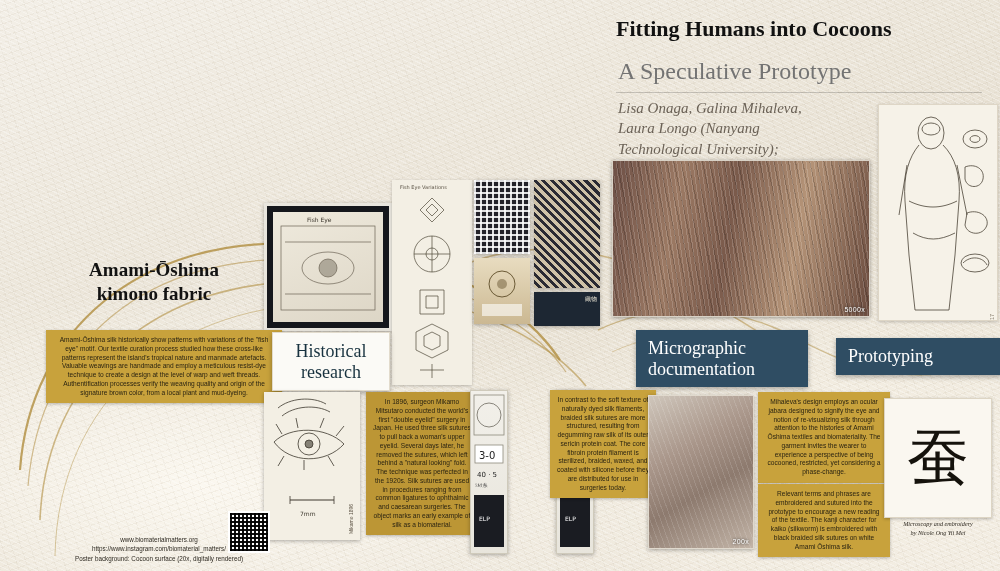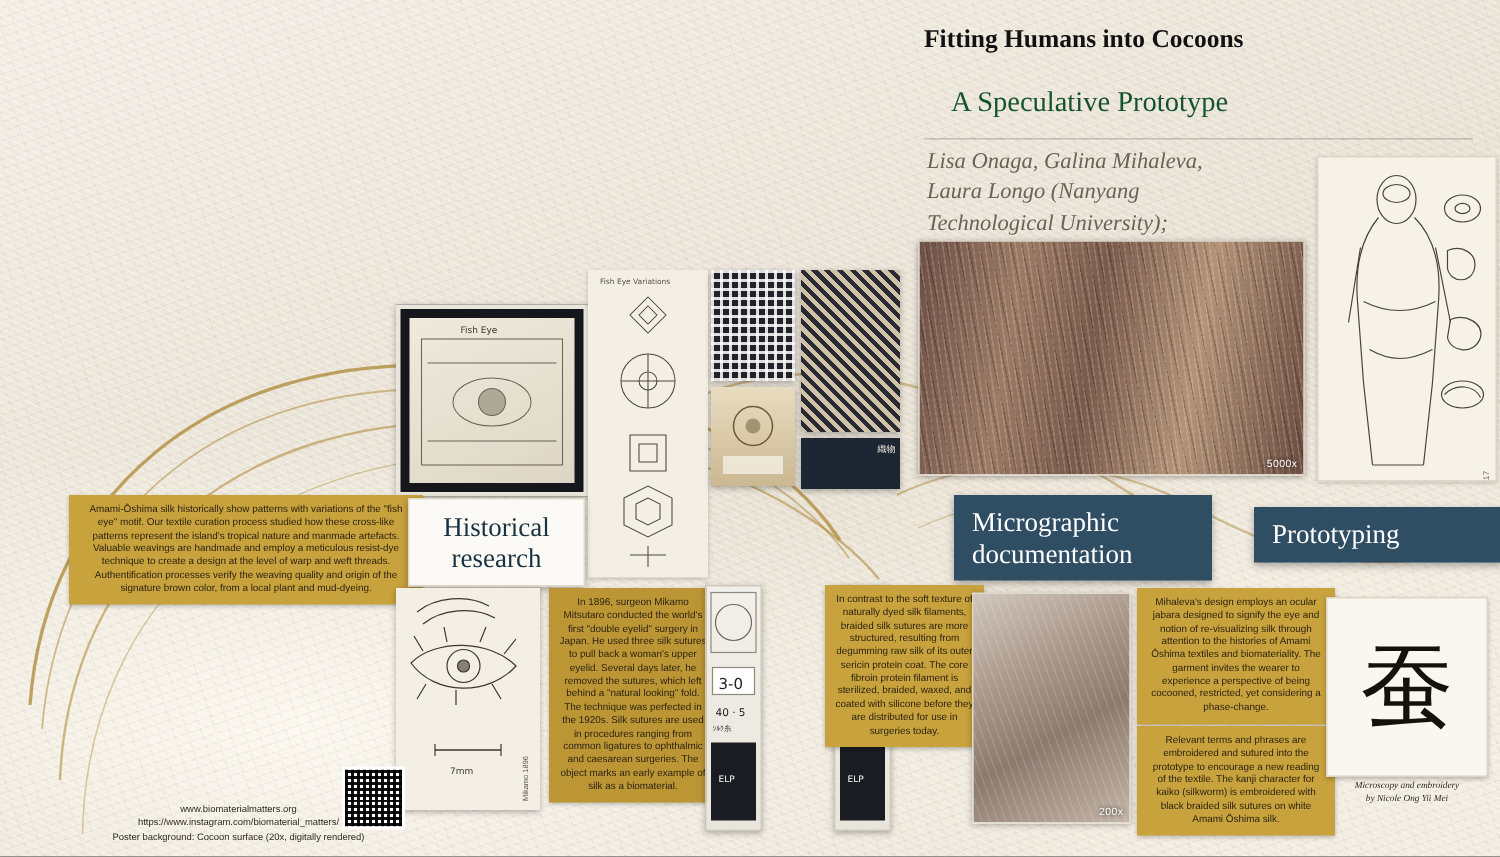--- a/index.html
+++ b/index.html
@@ -65,30 +65,29 @@
   }
   .title-banner .t1 { top: 16px; font-size: 46px; }
   .title-banner .t2 { top: 82px; font-size: 46px; }
 
   
   .hdr-title {
     position: absolute;
     left: 616px; top: 16px;
     font-family: "Liberation Serif", serif;
     font-weight: bold;
-    font-size: 17px;
+    font-size: 22px;
     color: #111;
   }
   .hdr-sub {
     position: absolute;
     left: 618px; top: 58px;
     font-family: "Liberation Serif", serif;
-    font-size: 19px;
-    color: #14532d;
-    margin-left: 16px;
+    font-size: 24px;
+    color: #737373;
   }
   .hdr-rule {
     position: absolute;
     left: 616px; top: 92px;
     width: 366px; height: 1px;
     background: rgba(0,0,0,0.18);
   }
   .hdr-authors {
     position: absolute;
     left: 618px; top: 98px;
@@ -369,20 +368,22 @@
     <svg width="56" height="66">
       <circle cx="28" cy="26" r="13" fill="none" stroke="#6b5a36" stroke-width="1"></circle>
       <circle cx="28" cy="26" r="5" fill="#6b5a36" fill-opacity="0.5"></circle>
       <rect x="8" y="46" width="40" height="12" fill="#fff" fill-opacity="0.6"></rect>
     </svg>
   </div>
   <div class="card" style="left:534px; top:292px; width:66px; height:34px; background:#1d2733;">
     <div style="position:absolute; right:3px; top:3px; color:#f0ead9; font-size:6px; font-family:'DejaVu Sans',sans-serif;">織物</div>
   </div>
 
+  <div class="headline" style="left:48px; top:258px; width:212px; white-space:pre-line;">Amami-Ōshima
+kimono fabric</div>
 
   <div class="amber" style="left:46px; top:330px; width:222px;">Amami-Ōshima silk historically show patterns with variations of the "fish eye" motif. Our textile curation process studied how these cross-like patterns represent the island's tropical nature and manmade artefacts. Valuable weavings are handmade and employ a meticulous resist-dye technique to create a design at the level of warp and weft threads. Authentification processes verify the weaving quality and origin of the signature brown color, from a local plant and mud-dyeing.</div>
 
   <div class="ribbon" style="left:636px; top:330px; width:148px; white-space:pre-line;">Micrographic
 documentation</div>
   <div class="ribbon white" style="left:272px; top:332px; width:92px; white-space:pre-line; text-align:center;">Historical
 research</div>
   <div class="ribbon" style="left:836px; top:338px; width:142px; white-space:pre-line;">Prototyping</div>
 
   <div class="card paper" style="left:264px; top:392px; width:96px; height:148px;">

